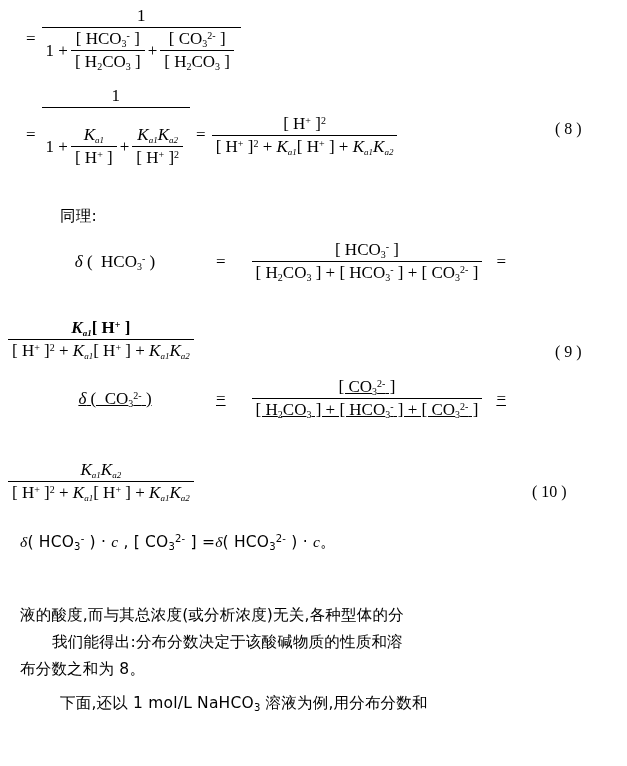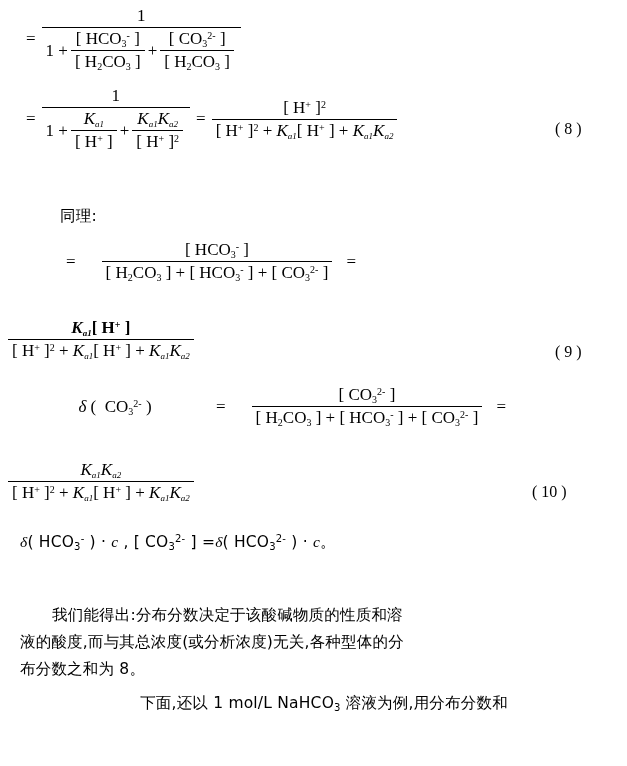--- a/index.html
+++ b/index.html
@@ -54,21 +54,21 @@
         </span>
       </span>
     </div>
 
     <div class="mrow" style="margin-top:14px;">
       <span class="eqsign">=</span>
       <span class="frac">
         <span class="num" style="font-size:17px;">1</span>
         <span class="den" style="font-size:17px;display:flex;align-items:center;">
           <span>1&nbsp;+</span>
-          <span class="frac" style="margin:0 3px;">
+          <span class="frac" style="margin:16px 3px;">
             <span class="num"><i>K</i><span class="sub">a1</span></span>
             <span class="den">[&nbsp;H<span class="supn">+</span>&nbsp;]</span>
           </span>
           <span>+</span>
           <span class="frac" style="margin:0 3px;">
             <span class="num"><i>K</i><span class="sub">a1</span><i>K</i><span class="sub">a2</span></span>
             <span class="den">[&nbsp;H<span class="supn">+</span>&nbsp;]<span class="supn">2</span></span>
           </span>
         </span>
       </span>
@@ -79,39 +79,42 @@
       </span>
     </div>
   </div>
 
   <div class="eqno" style="left:555px;top:120px;">( 8 )</div>
 
   <div class="blk cnpara" style="left:60px;top:203px;">同理:</div>
 
   <div class="blk" style="left:40px;top:240px;">
     <div class="mrow">
+      <span style="font-size:17px;width:150px;text-align:center;">
+        <i>δ</i>&nbsp;(&nbsp; HCO<span class="subn">3</span><span class="supn">-</span>&nbsp;)
+      </span>
       <span class="eqsign" style="padding:0 26px;">=</span>
       <span class="frac">
         <span class="num" style="font-size:17px;">[&nbsp;HCO<span class="subn">3</span><span class="supn">-</span>&nbsp;]</span>
         <span class="den" style="font-size:17px;">[&nbsp;H<span class="subn">2</span>CO<span class="subn">3</span>&nbsp;]&nbsp;+&nbsp;[&nbsp;HCO<span class="subn">3</span><span class="supn">-</span>&nbsp;]&nbsp;+&nbsp;[&nbsp;CO<span class="subn">3</span><span class="supn">2-</span>&nbsp;]</span>
       </span>
       <span class="eqsign" style="padding-left:14px;">=</span>
     </div>
   </div>
 
   <div class="blk" style="left:8px;top:318px;">
     <span class="frac">
       <span class="num" style="font-size:17px;font-weight:bold;"><i>K</i><span class="sub">a1</span>[&nbsp;H<span class="supn">+</span>&nbsp;]</span>
       <span class="den" style="font-size:17px;">[&nbsp;H<span class="supn">+</span>&nbsp;]<span class="supn">2</span>&nbsp;+&nbsp;<i>K</i><span class="sub">a1</span>[&nbsp;H<span class="supn">+</span>&nbsp;]&nbsp;+&nbsp;<i>K</i><span class="sub">a1</span><i>K</i><span class="sub">a2</span></span>
     </span>
   </div>
 
   <div class="eqno" style="left:555px;top:343px;">( 9 )</div>
 
-  <div class="blk" style="left:40px;top:385px;">
+  <div class="blk" style="left:40px;top:377px;text-decoration:underline;">
     <div class="mrow">
       <span style="font-size:17px;width:150px;text-align:center;">
         <i>δ</i>&nbsp;(&nbsp; CO<span class="subn">3</span><span class="supn">2-</span>&nbsp;)
       </span>
       <span class="eqsign" style="padding:0 26px;">=</span>
       <span class="frac">
         <span class="num" style="font-size:17px;">[&nbsp;CO<span class="subn">3</span><span class="supn">2-</span>&nbsp;]</span>
         <span class="den" style="font-size:17px;">[&nbsp;H<span class="subn">2</span>CO<span class="subn">3</span>&nbsp;]&nbsp;+&nbsp;[&nbsp;HCO<span class="subn">3</span><span class="supn">-</span>&nbsp;]&nbsp;+&nbsp;[&nbsp;CO<span class="subn">3</span><span class="supn">2-</span>&nbsp;]</span>
       </span>
       <span class="eqsign" style="padding-left:14px;">=</span>
@@ -127,24 +130,24 @@
 
   <div class="eqno" style="left:532px;top:483px;">( 10 )</div>
 
   <div class="blk" style="left:20px;top:525px;width:600px;">
     <div class="cnpara">
       <i>δ</i>( HCO<span class="subn">3</span><span class="supn">-</span> ) · <i>c</i> , [ CO<span class="subn">3</span><span class="supn">2-</span> ] =<i>δ</i>( HCO<span class="subn">3</span><span class="supn">2-</span> ) · <i>c</i>。
     </div>
   </div>
 
   <div class="blk" style="left:20px;top:602px;width:600px;">
+    <div class="cnpara">液的酸度,而与其总浓度(或分析浓度)无关,各种型体的分</div>
     <div class="cnpara" style="text-indent:32px;">我们能得出:分布分数决定于该酸碱物质的性质和溶</div>
-    <div class="cnpara">液的酸度,而与其总浓度(或分析浓度)无关,各种型体的分</div>
     <div class="cnpara">布分数之和为 8。</div>
   </div>
 
-  <div class="blk" style="left:8px;top:690px;width:600px;text-align:center;">
+  <div class="blk" style="left:28px;top:690px;width:600px;">
     <div class="cnpara" style="text-indent:32px;">
       下面,还以 1 mol/L NaHCO<span class="subn">3</span> 溶液为例,用分布分数和
     </div>
   </div>
 
 </div>
 
 </body></html>

